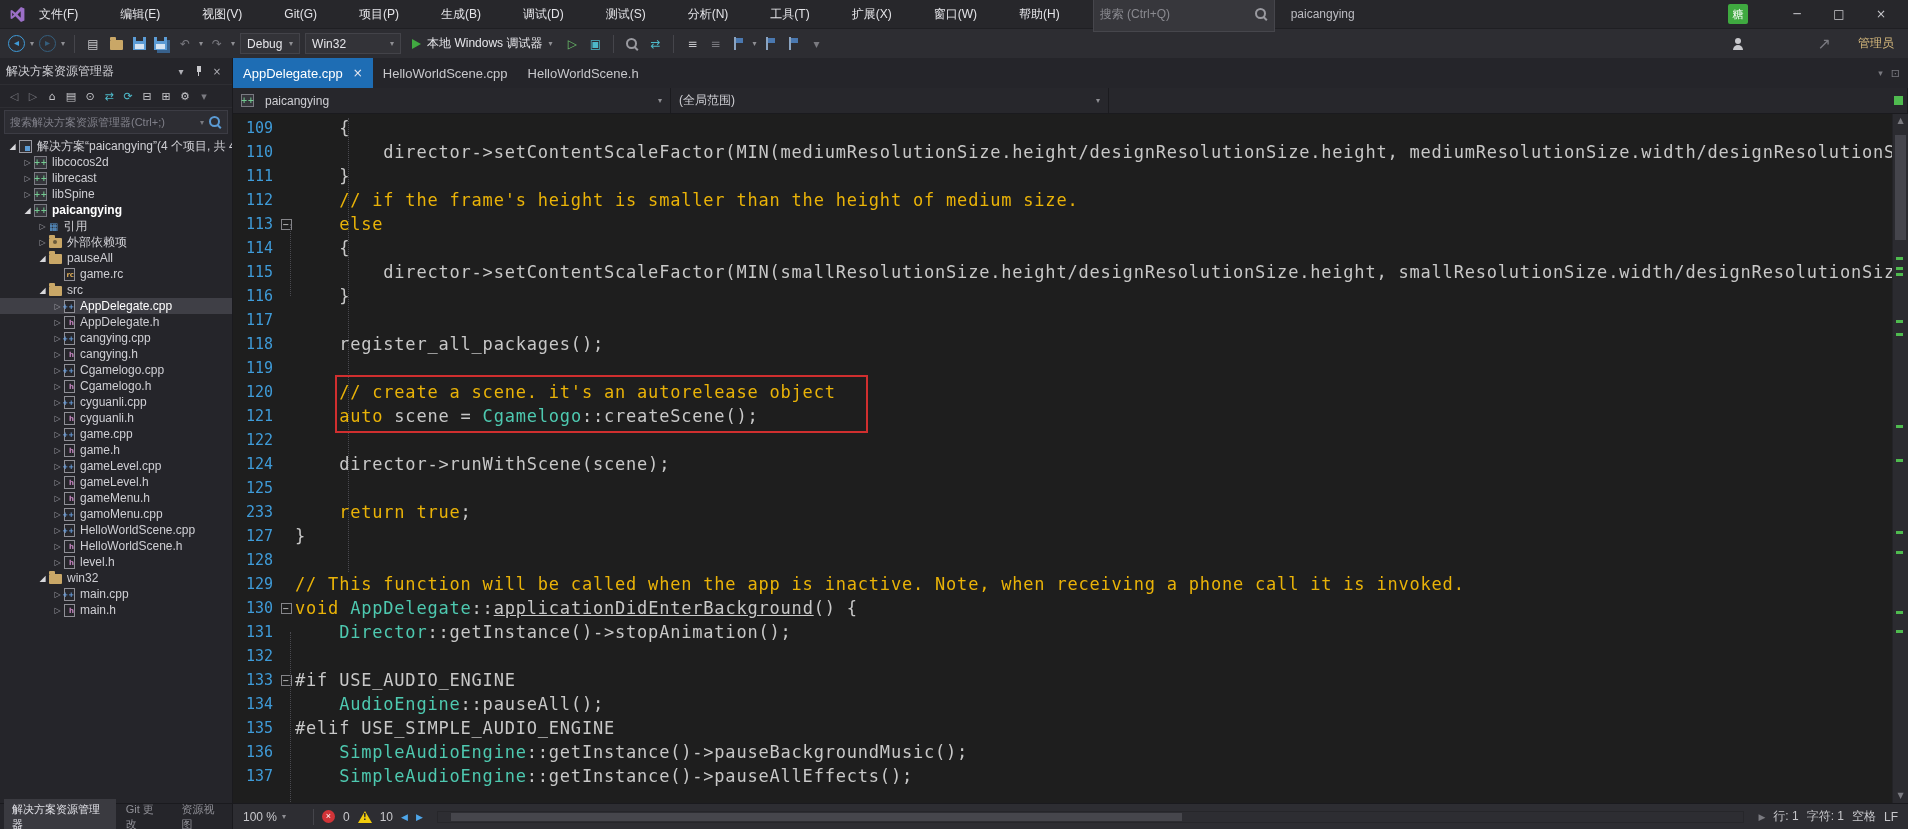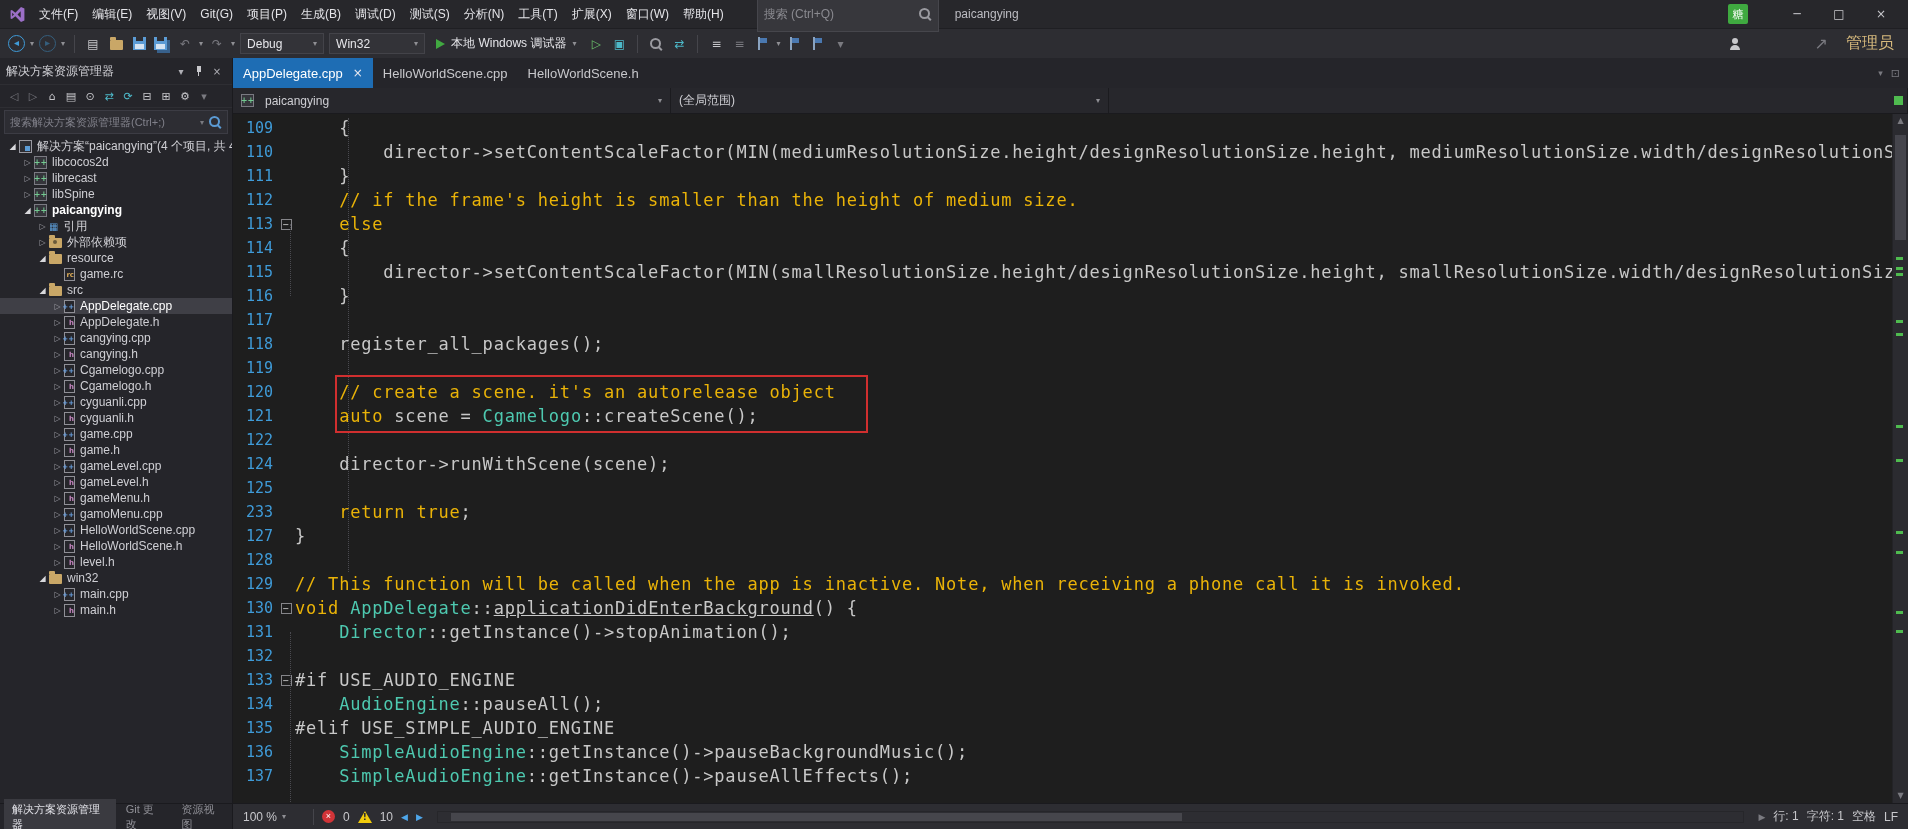--- a/index.html
+++ b/index.html
@@ -4,21 +4,21 @@
 <style>
   * { box-sizing: border-box; margin: 0; padding: 0; }
   html,body { background:#1a1a1d; }
   body { font-family:"Liberation Sans","DejaVu Sans",sans-serif; }
   .window { width:1908px; height:829px; background:#2d2d30; color:#c8c8c8; position:relative; overflow:hidden; }
   .glyph { font-family:"DejaVu Sans",sans-serif; }
 
   
   .menubar { height:28px; background:#27272b; display:flex; align-items:center; padding:0 6px; }
   .vslogo { width:22px; height:18px; display:flex; align-items:center; justify-content:center; margin-right:4px; }
-  .menu { display:flex; align-items:center; }
+  .menu { display:flex; align-items:center;gap:28px; }
   .menu-item { padding:3px 7px; font-size:12px; color:#e4e4e8; cursor:default; }
   .qsearch { width:182px; height:36px; background:#37373c; border:1px solid #46464c; display:flex; align-items:center; padding:0 6px; margin-left:26px; }
   .qsearch input { flex:1; background:transparent; border:none; outline:none; color:#bdbdc2; font-size:12px; min-width:0; }
   .qsearch input::placeholder { color:#8a8a90; }
   .soltitle { margin-left:16px; font-size:12px; color:#bcbcc2; }
   .winctl { margin-left:auto; display:flex; align-items:center; height:100%; }
   .avatar { width:20px; height:20px; background:#3fa940; color:#fff; font-size:11px; display:flex; align-items:center; justify-content:center; border-radius:2px; margin-right:28px; }
   .wbtn { width:42px; height:100%; display:flex; align-items:center; justify-content:center; font-size:12px; color:#c8c8cc; }
 
   
@@ -30,21 +30,21 @@
   .c-light { color:#c8c8cc; } .c-dim { color:#7a7a80; } .c-teal { color:#4db8c8; } .c-green { color:#6abf6a; } .c-blue { color:#5b9bd5; }
   .circ { width:17px; height:17px; border-radius:50%; border:1px solid #3f9bd8; color:#3f9bd8; font-size:10px; line-height:14px; text-align:center; }
   .circ.dim { opacity:.45; }
   .dd { font-size:8px; color:#8f8f94; margin-left:0; }
   .combo { height:21px; background:#333338; border:1px solid #434349; display:flex; align-items:center; justify-content:space-between; padding:0 6px; }
   .combo-label { font-size:12px; color:#e6e6ea; }
   .runbtn { display:flex; align-items:center; gap:6px; padding:0 6px; }
   .run-label { font-size:12px; color:#e6e6ea; }
   .i-play { width:0; height:0; border-left:9px solid #41a941; border-top:5px solid transparent; border-bottom:5px solid transparent; }
   .lslabel { font-size:12px; color:#c8c8cc;margin-top:48px; }
-  .admin { font-size:16px; color:#d7ba7d; margin-left:10px; }
+  .admin { font-size:12px; color:#d7ba7d; margin-left:19px; }
 
   
   .i-mag { position:relative; width:14px; height:14px; display:inline-block; color:#9a9aa0; }
   .i-mag::before { content:''; position:absolute; left:1px; top:1px; width:7px; height:7px; border:2px solid currentColor; border-radius:50%; }
   .i-mag::after { content:''; position:absolute; left:10px; top:9px; width:5px; height:2px; background:currentColor; transform:rotate(45deg); transform-origin:0 0; }
   .c-blue.i-mag { color:#5b9bd5; }
   .i-folder { width:13px; height:10px; background:#c9a767; border-radius:1px; position:relative; margin-top:2px; display:inline-block; }
   .i-folder::before { content:''; position:absolute; top:-3px; left:0; width:6px; height:3px; background:#c9a767; border-radius:1px 1px 0 0; }
   .i-folder.dep::after { content:''; position:absolute; left:4px; top:2px; width:4px; height:4px; border-radius:50%; background:#6a5a3a; }
   .i-floppy { width:13px; height:13px; background:#5b9bd5; position:relative; display:inline-block; }
@@ -192,21 +192,21 @@
         <span class="tbico">
           <span class="i-floppy"></span>
         </span>
         <span class="tbico">
           <span class="i-floppy all"></span>
         </span>
         <span class="tbico glyph c-dim">↶</span>
         <span class="glyph dd">▾</span>
         <span class="tbico glyph c-dim">↷</span>
         <span class="glyph dd">▾</span>
-        <div class="combo" style="width: 84px;">
+        <div class="combo" style="width: 60px;">
           <span class="combo-label">Debug</span>
           <span class="glyph dd">▾</span>
         </div>
         <div class="combo" style="width: 96px;">
           <span class="combo-label">Win32</span>
           <span class="glyph dd">▾</span>
         </div>
         <div class="runbtn">
           <span class="i-play"></span>
           <span class="run-label">本地 Windows 调试器</span>
@@ -318,21 +318,21 @@
             <span class="ti">
               <span class="i-folder dep"></span>
             </span>
             <span class="tlabel">外部依赖项</span>
           </div>
           <div class="trow" style="padding-left: 36px;">
             <span class="arrow glyph exp">◢</span>
             <span class="ti">
               <span class="i-folder"></span>
             </span>
-            <span class="tlabel">resource</span>
+            <span class="tlabel">pauseAll</span>
           </div>
           <div class="trow" style="padding-left: 51px;">
             <span class="arrow glyph "></span>
             <span class="ti">
               <span class="i-doc">
                 <span class="ext ext-rc">rc</span>
               </span>
             </span>
             <span class="tlabel">game.rc</span>
           </div>

